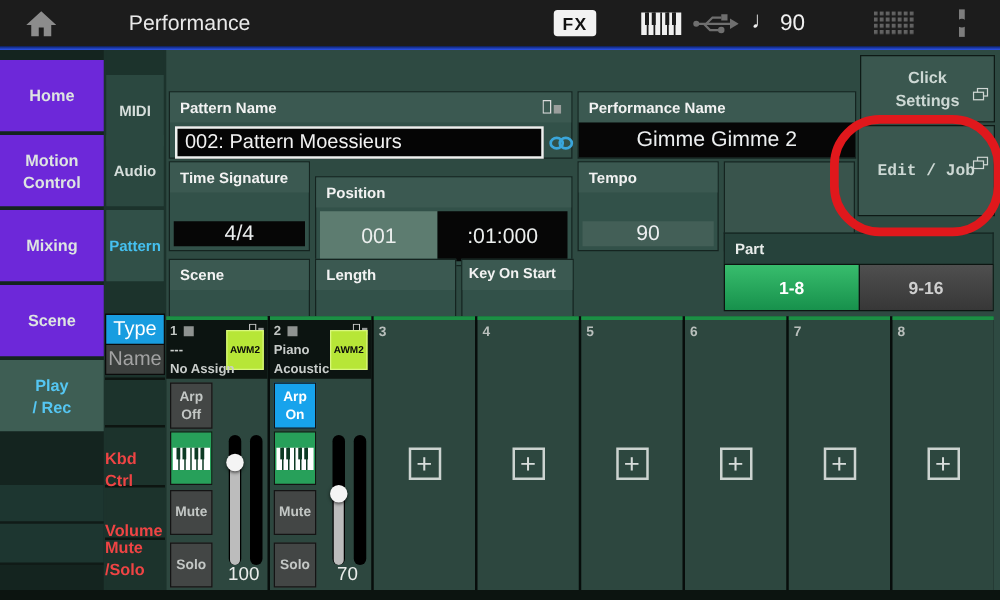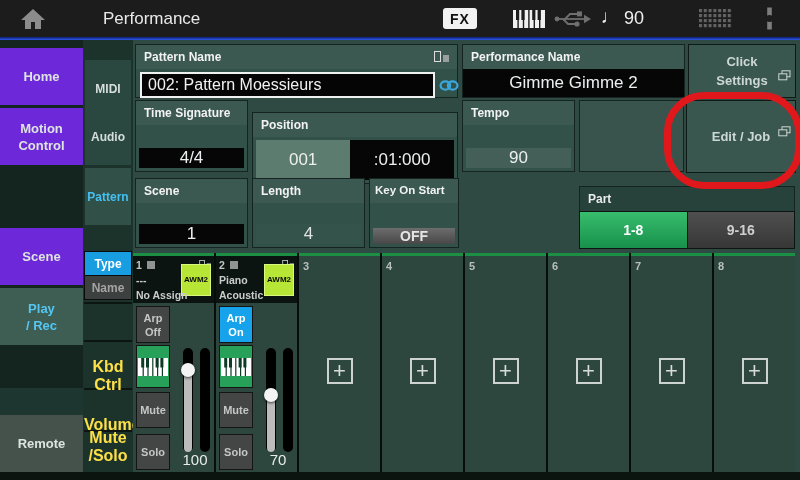--- a/index.html
+++ b/index.html
@@ -39,21 +39,21 @@
   .nav2-item { position:absolute; left:0; width:46px; height:57px; background:#2b4840;
                color:#d6dedb; font-weight:bold; font-size:12px;
                display:flex; align-items:center; justify-content:center; }
   .nav2-item.active { background:#315048; color:#45c0f0; }
 
   
   .main-bg { position:absolute; left:133px; top:40px; width:667px; height:434px; background:#2e4a42; }
   .bottom-strip { position:absolute; left:0; top:472px; width:800px; height:8px; background:#0c1410; }
 
   
-  .panel { position:absolute; background:#325149; border:1px solid #152420; }
+  .panel { position:absolute; background:#325149; border:1px solid #152420;margin-top:29px; }
   .strip { height:24px; background:#3b5951; color:#f2f2f2; font-weight:bold; font-size:12px;
            padding:5px 8px 0 8px; position:relative; }
   .valbox { position:absolute; left:3px; right:3px; bottom:3px; display:flex;
             align-items:center; justify-content:center; color:#eceff0; font-size:17px; }
   .black { background:#060606; }
   .field-val { font-size:17px; color:#ecefee; }
 
   
   .patname-box { position:absolute; left:4px; top:27px; width:295px; height:26px; background:#050505;
                  border:2px solid #eef1ef; color:#f2f2f2; font-size:16px;
@@ -75,26 +75,26 @@
   .part-tabs { display:flex; height:38px; border:1px solid #0c1511; }
   .part-tab { flex:1; display:flex; align-items:center; justify-content:center;
               font-weight:bold; font-size:14px; }
   .part-tab.on { background:linear-gradient(#38bd6d,#17914c); color:#fff; }
   .part-tab.off { background:linear-gradient(#4f4f4f,#373737); color:#cfcfcf; border-left:1px solid #0c1511; }
 
   
   .tn-block { position:absolute; left:84px; top:251px; width:48px; height:49px; background:#0b0b0b;
               border:1px solid #0b0b0b; }
   .tn-btn { width:100%; height:23px; display:flex; align-items:center; justify-content:center;
-            font-weight:bold; font-size:12px; }
+            font-weight:normal; font-size:16px; }
   .tn-type { background:#189de0; color:#fff; margin-bottom:1px; }
   .tn-name { background:#3c403e; color:#a3a3a3; }
 
-  .rowlabel { position:absolute; left:84px; width:48px; color:#fde047; font-weight:bold; font-size:16px;
-              text-align:center; white-space:pre-line; line-height:18px; }
+  .rowlabel { position:absolute; left:84px; width:48px; color:#ef4444; font-weight:bold; font-size:13px;
+              text-align:left; white-space:pre-line; line-height:18px; }
   .rowline { position:absolute; left:84px; width:48px; height:2px; background:#0d1511; }
 
   
   .slots { position:absolute; left:133px; top:253px; width:662px; height:219px; background:#070d0b;
            display:flex; gap:2px; }
   .slot { flex:1; position:relative; background:#2d473f; }
   .slot-strip { position:absolute; left:0; top:0; right:0; height:3px; background:#1b8f44; }
   .slot-head { position:absolute; left:0; top:3px; right:0; height:47px; background:#0c1411;
                padding:1px 3px; color:#c9cdcb; font-size:10.5px; font-weight:bold; }
   .sh-row { display:flex; align-items:center; height:15px; }
@@ -199,25 +199,25 @@
         <circle cx="14.5" cy="14.5" r="3.6" fill="#1c1c1c"></circle>
       </svg>
     </span>
   </div>
   <div class="blue-line"></div>
 
   <nav class="nav1">
     <div class="nav1-item" style="top:8px">Home</div>
     <div class="nav1-item" style="top:68px">Motion
 Control</div>
+    <div class="nav1-item" style="top:128px">Mixing</div>
     <div class="nav1-item" style="top:188px">Scene</div>
     <div class="nav1-item active" style="top:248px">Play
 / Rec</div>
     <div class="nav1-empty"></div>
-    <div class="nav1-item remote" style="top:375px">Remote</div>
   </nav>
 
   <nav class="nav2">
     <div class="nav2-item" style="top:20px">MIDI</div>
     <div class="nav2-item" style="top:68px">Audio</div>
     <div class="nav2-item active" style="top:128px">Pattern</div>
   </nav>
 
   <div class="main-bg"></div>
 
@@ -271,21 +271,21 @@
     </div>
   </div>
 
   <div class="panel" style="left:462px; top:100px; width:113px; height:72px;">
     <div class="strip">Tempo</div>
     <div class="valbox" style="background:#435f57;">90</div>
   </div>
 
   <div class="panel" style="left:579px; top:100px; width:105px; height:72px; background:#39544c;"></div>
 
-  <div class="big-btn" style="left:686px; top:100px; width:110px; height:73px;">
+  <div class="big-btn" style="left:686px; top:100px; width:110px; height:73px;font-family:Liberation Mono, monospace;">
     <span>Edit / Job</span>
     <span class="popup-ic">
       <svg width="13" height="11" viewBox="0 0 13 11">
           <rect x="4" y="0.8" width="8" height="6" fill="none" stroke="#cfd6d3"></rect>
           <rect x="0.8" y="3.8" width="8" height="6" fill="#3a574f" stroke="#cfd6d3"></rect>
         </svg>
     </span>
   </div>
 
   <div class="panel" style="left:135px; top:178px; width:113px; height:70px;">

